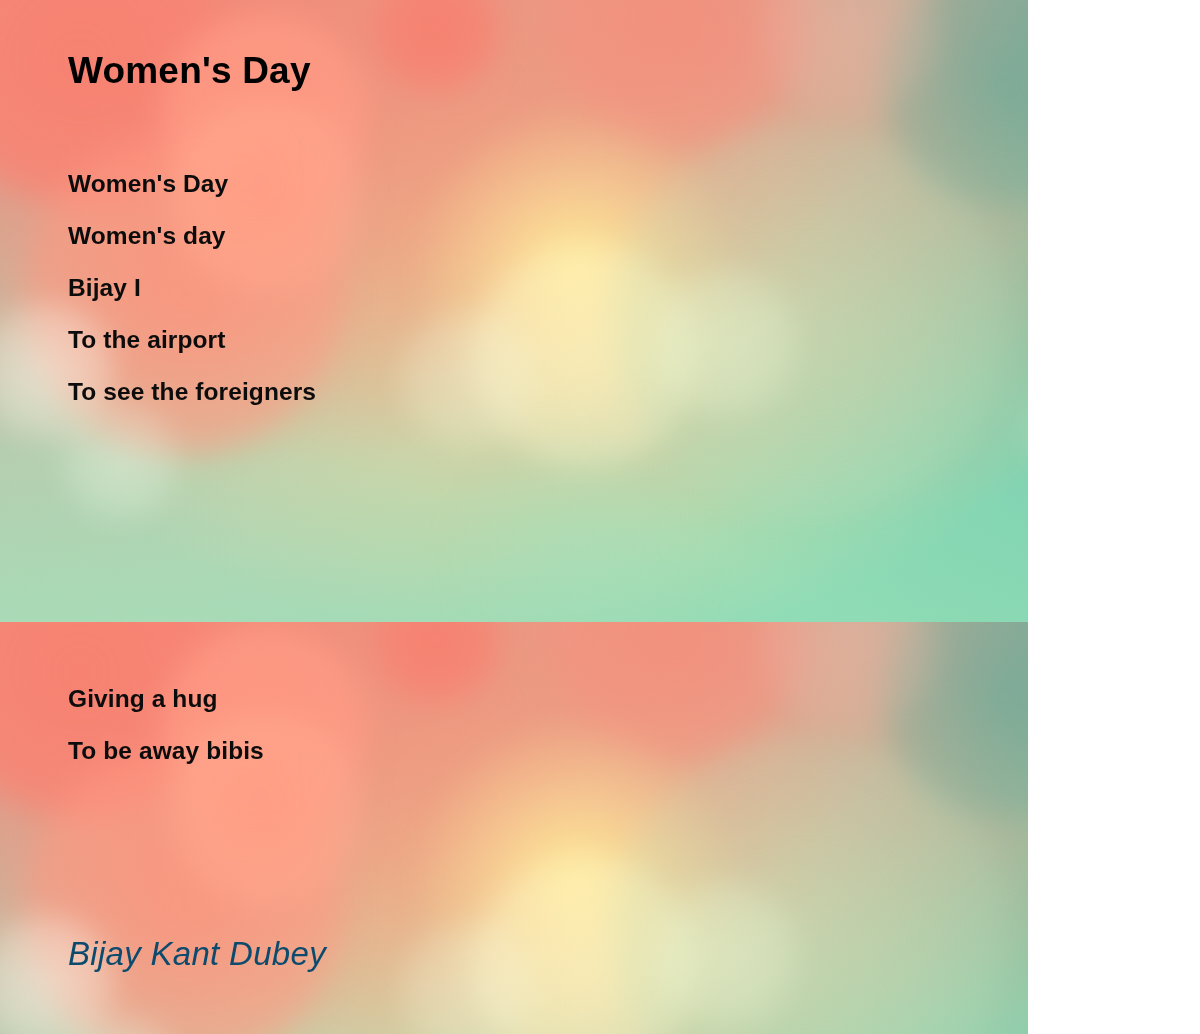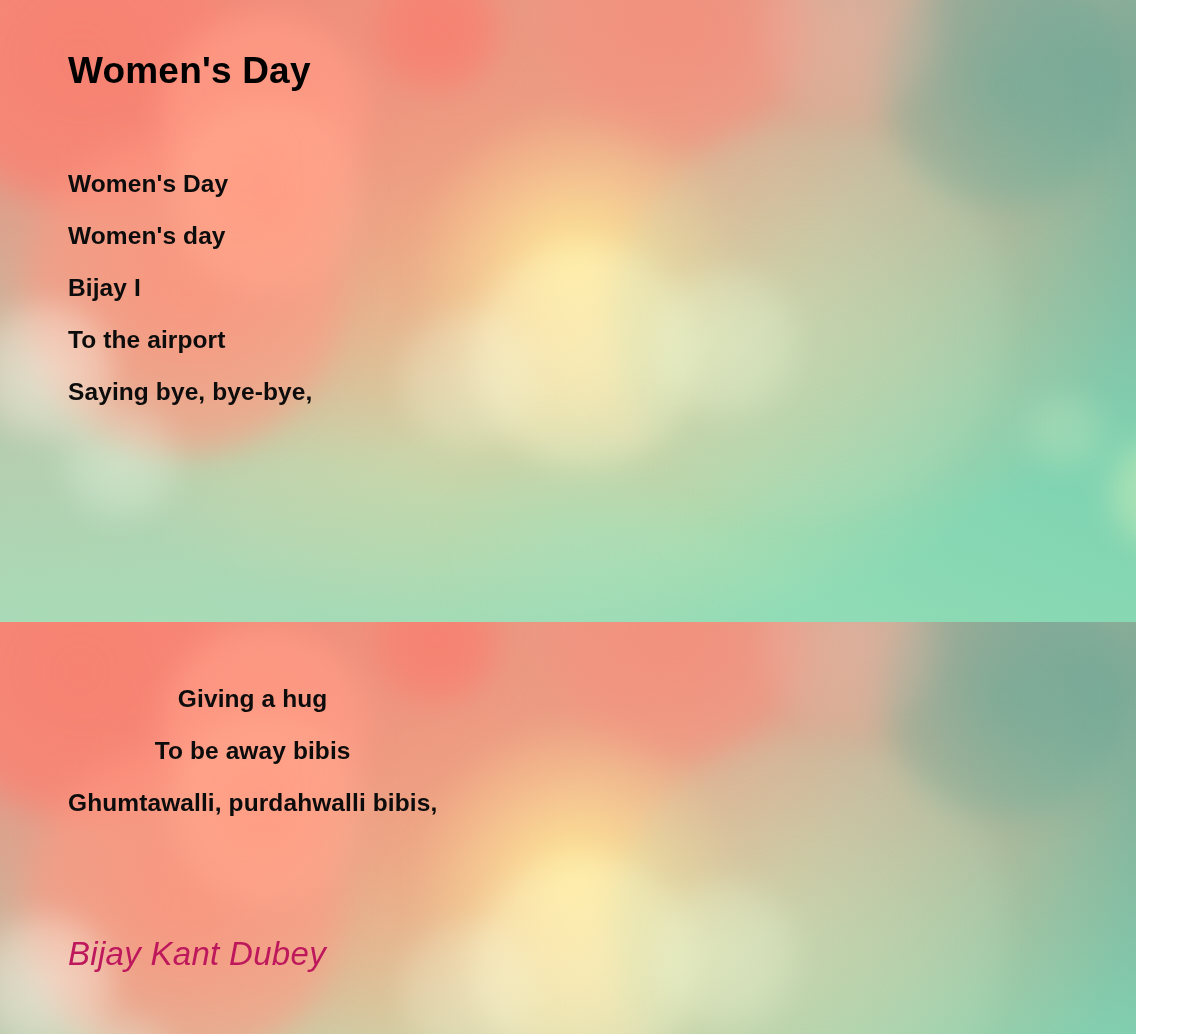--- a/index.html
+++ b/index.html
@@ -4,21 +4,21 @@
 <title>Women's Day Poem</title>
 <style>
   html, body {
     margin: 0;
     padding: 0;
     background: #ffffff;
   }
 
   #poem-card {
     position: relative;
-    width: 1136px;
+    width: 1028px;
     height: 1034px;
     overflow: hidden;
     font-family: "Liberation Sans", "DejaVu Sans", sans-serif;
     background: #8fd9b6;
   }
 
   
   .bg-band {
     position: absolute;
     left: 0;
@@ -81,41 +81,41 @@
   }
 
   .stanza {
     position: absolute;
     left: 68px;
     margin: 0;
     padding: 0;
     list-style: none;
   }
   #stanza-1 { top: 158px; }
-  #stanza-2 { top: 673px; text-align: center; }
+  #stanza-2 { top: 673px; }
 
   .poem-line {
     font-size: 24.5px;
     font-weight: bold;
     color: #0c0c0c;
     line-height: 52px;
     height: 52px;
     white-space: nowrap;
     letter-spacing: 0.1px;
   }
 
   #poem-author {
     position: absolute;
     left: 68px;
     top: 935px;
     margin: 0;
     font-size: 33px;
     font-style: italic;
     font-weight: normal;
-    color: #be185d;
+    color: #0c4a6e;
     white-space: nowrap;
     letter-spacing: 0.3px;
   }
 </style>
 </head>
 <body>
 
 <div id="poem-card">
 
   <div class="bg-band" id="bg-band-top">
@@ -174,25 +174,24 @@
 
   <div id="poem-content">
 
     <h1 id="poem-title">Women's Day</h1>
 
     <div class="stanza" id="stanza-1">
       <div class="poem-line">Women's Day</div>
       <div class="poem-line">Women's day</div>
       <div class="poem-line">Bijay I</div>
       <div class="poem-line">To the airport</div>
-      <div class="poem-line">Saying bye, bye-bye,</div>
+      <div class="poem-line">To see the foreigners</div>
     </div>
 
     <div class="stanza" id="stanza-2">
       <div class="poem-line">Giving a hug</div>
       <div class="poem-line">To be away bibis</div>
-      <div class="poem-line">Ghumtawalli, purdahwalli bibis,</div>
     </div>
 
     <div id="poem-author">Bijay Kant Dubey</div>
 
   </div>
 </div>
 
 </body></html>

